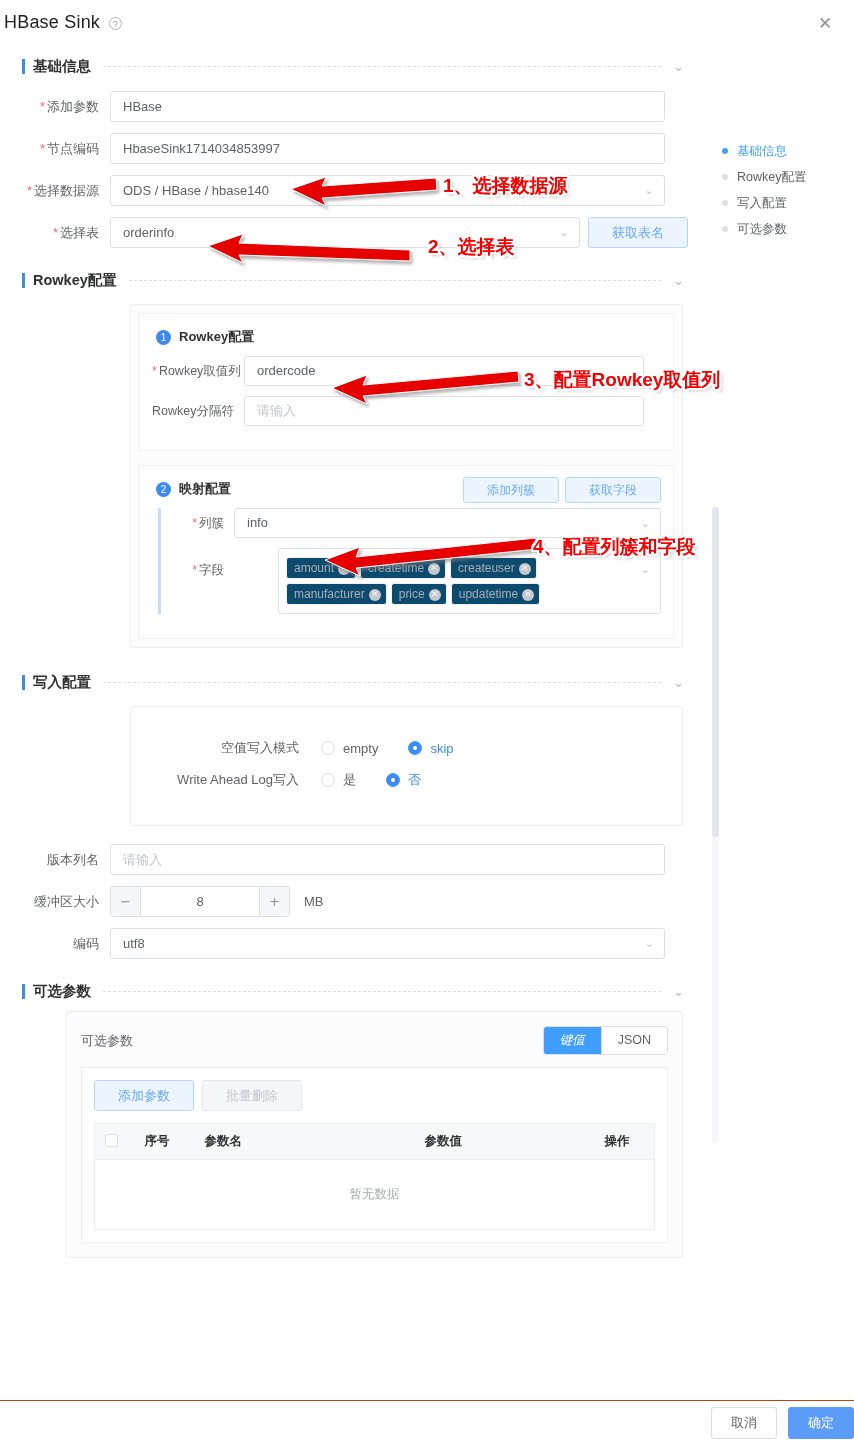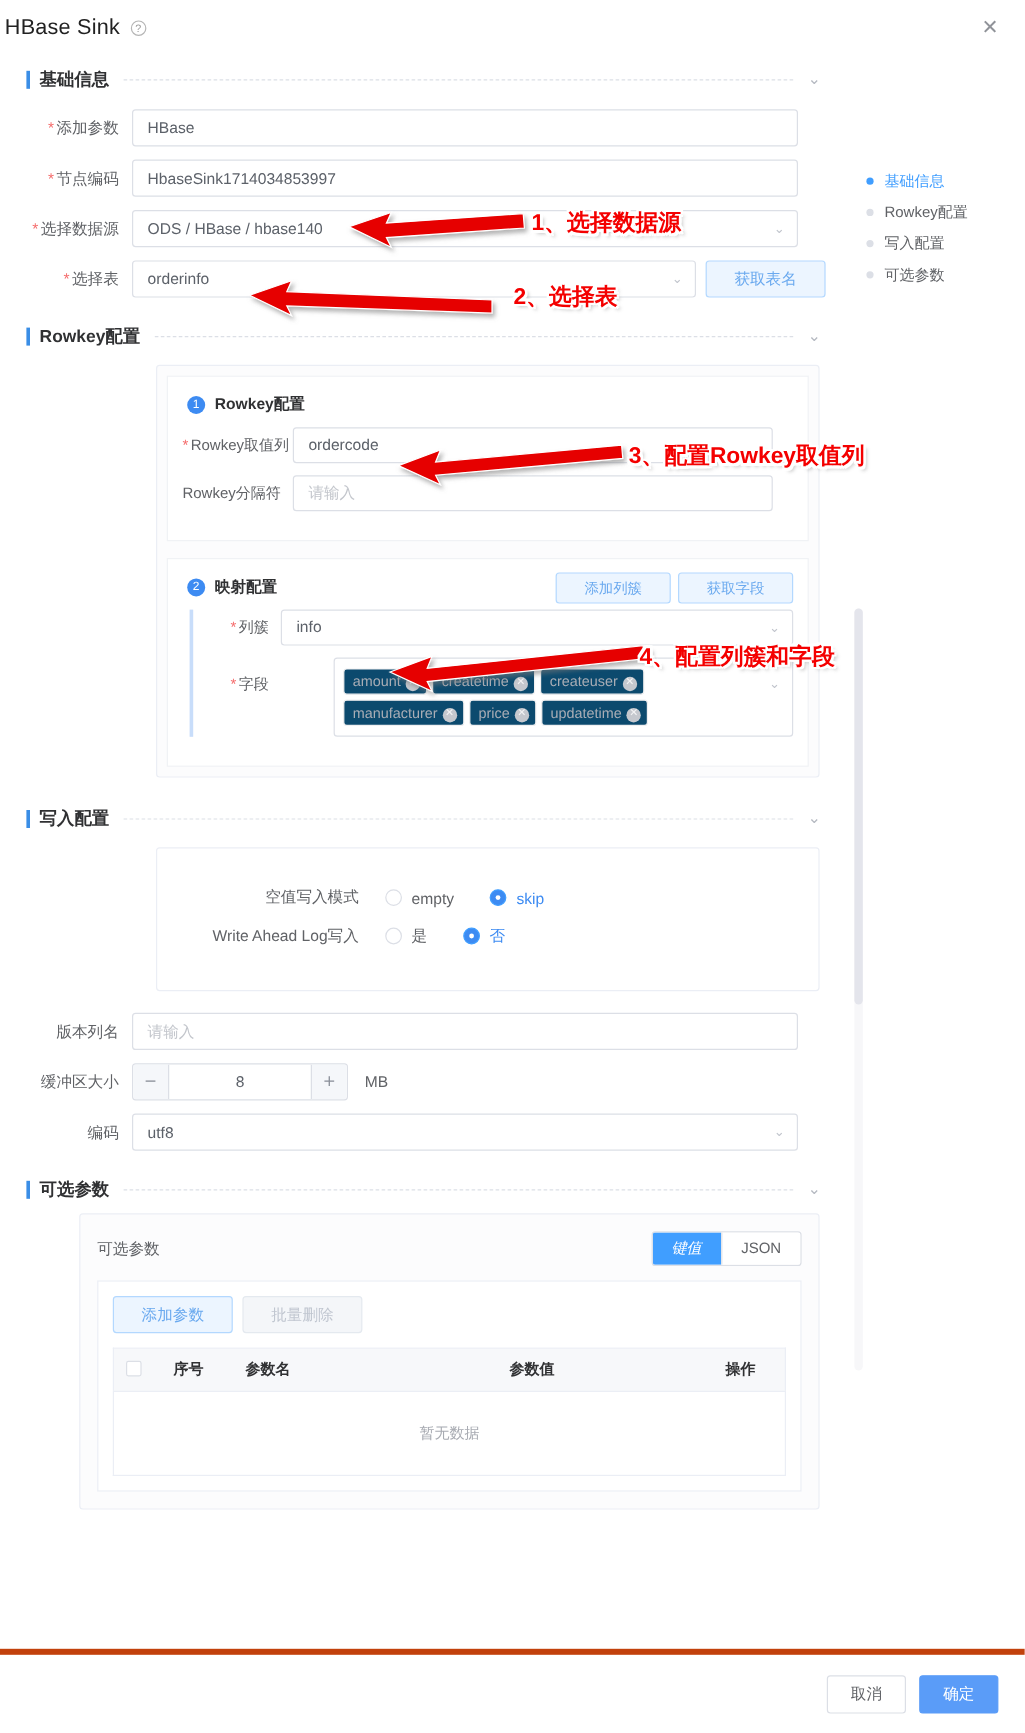--- a/index.html
+++ b/index.html
@@ -360,24 +360,23 @@
     background: #f7f7f9; border-radius: 4px;
   }
   .vscroll .thumb {
     position:absolute; left:0; top:0; width:7px; height:330px;
     background:#e4e5ec; border-radius:4px;
   }
 
   
   .footer {
     position:absolute; left:0; right:0; bottom:0;
-    height: 70px;
-    border-top: 5px solid #c2410c;
+    height: 44px;
+    border-top: 1px solid #c2410c;
     display:flex; align-items:center; justify-content:flex-end;
-    padding-right: 22px;
     background:#fff;
   }
   .btn {
     height: 32px; padding: 0 19px; border-radius:3px;
     font-size: 13px; cursor:pointer; line-height:30px;
     font-family: inherit;
   }
   .btn.cancel { border:1px solid #dcdfe6; background:#fff; color:#606266; margin-right: 11px; }
   .btn.primary { border:1px solid #5a9cf8; background:#5a9cf8; color:#fff; }
 

